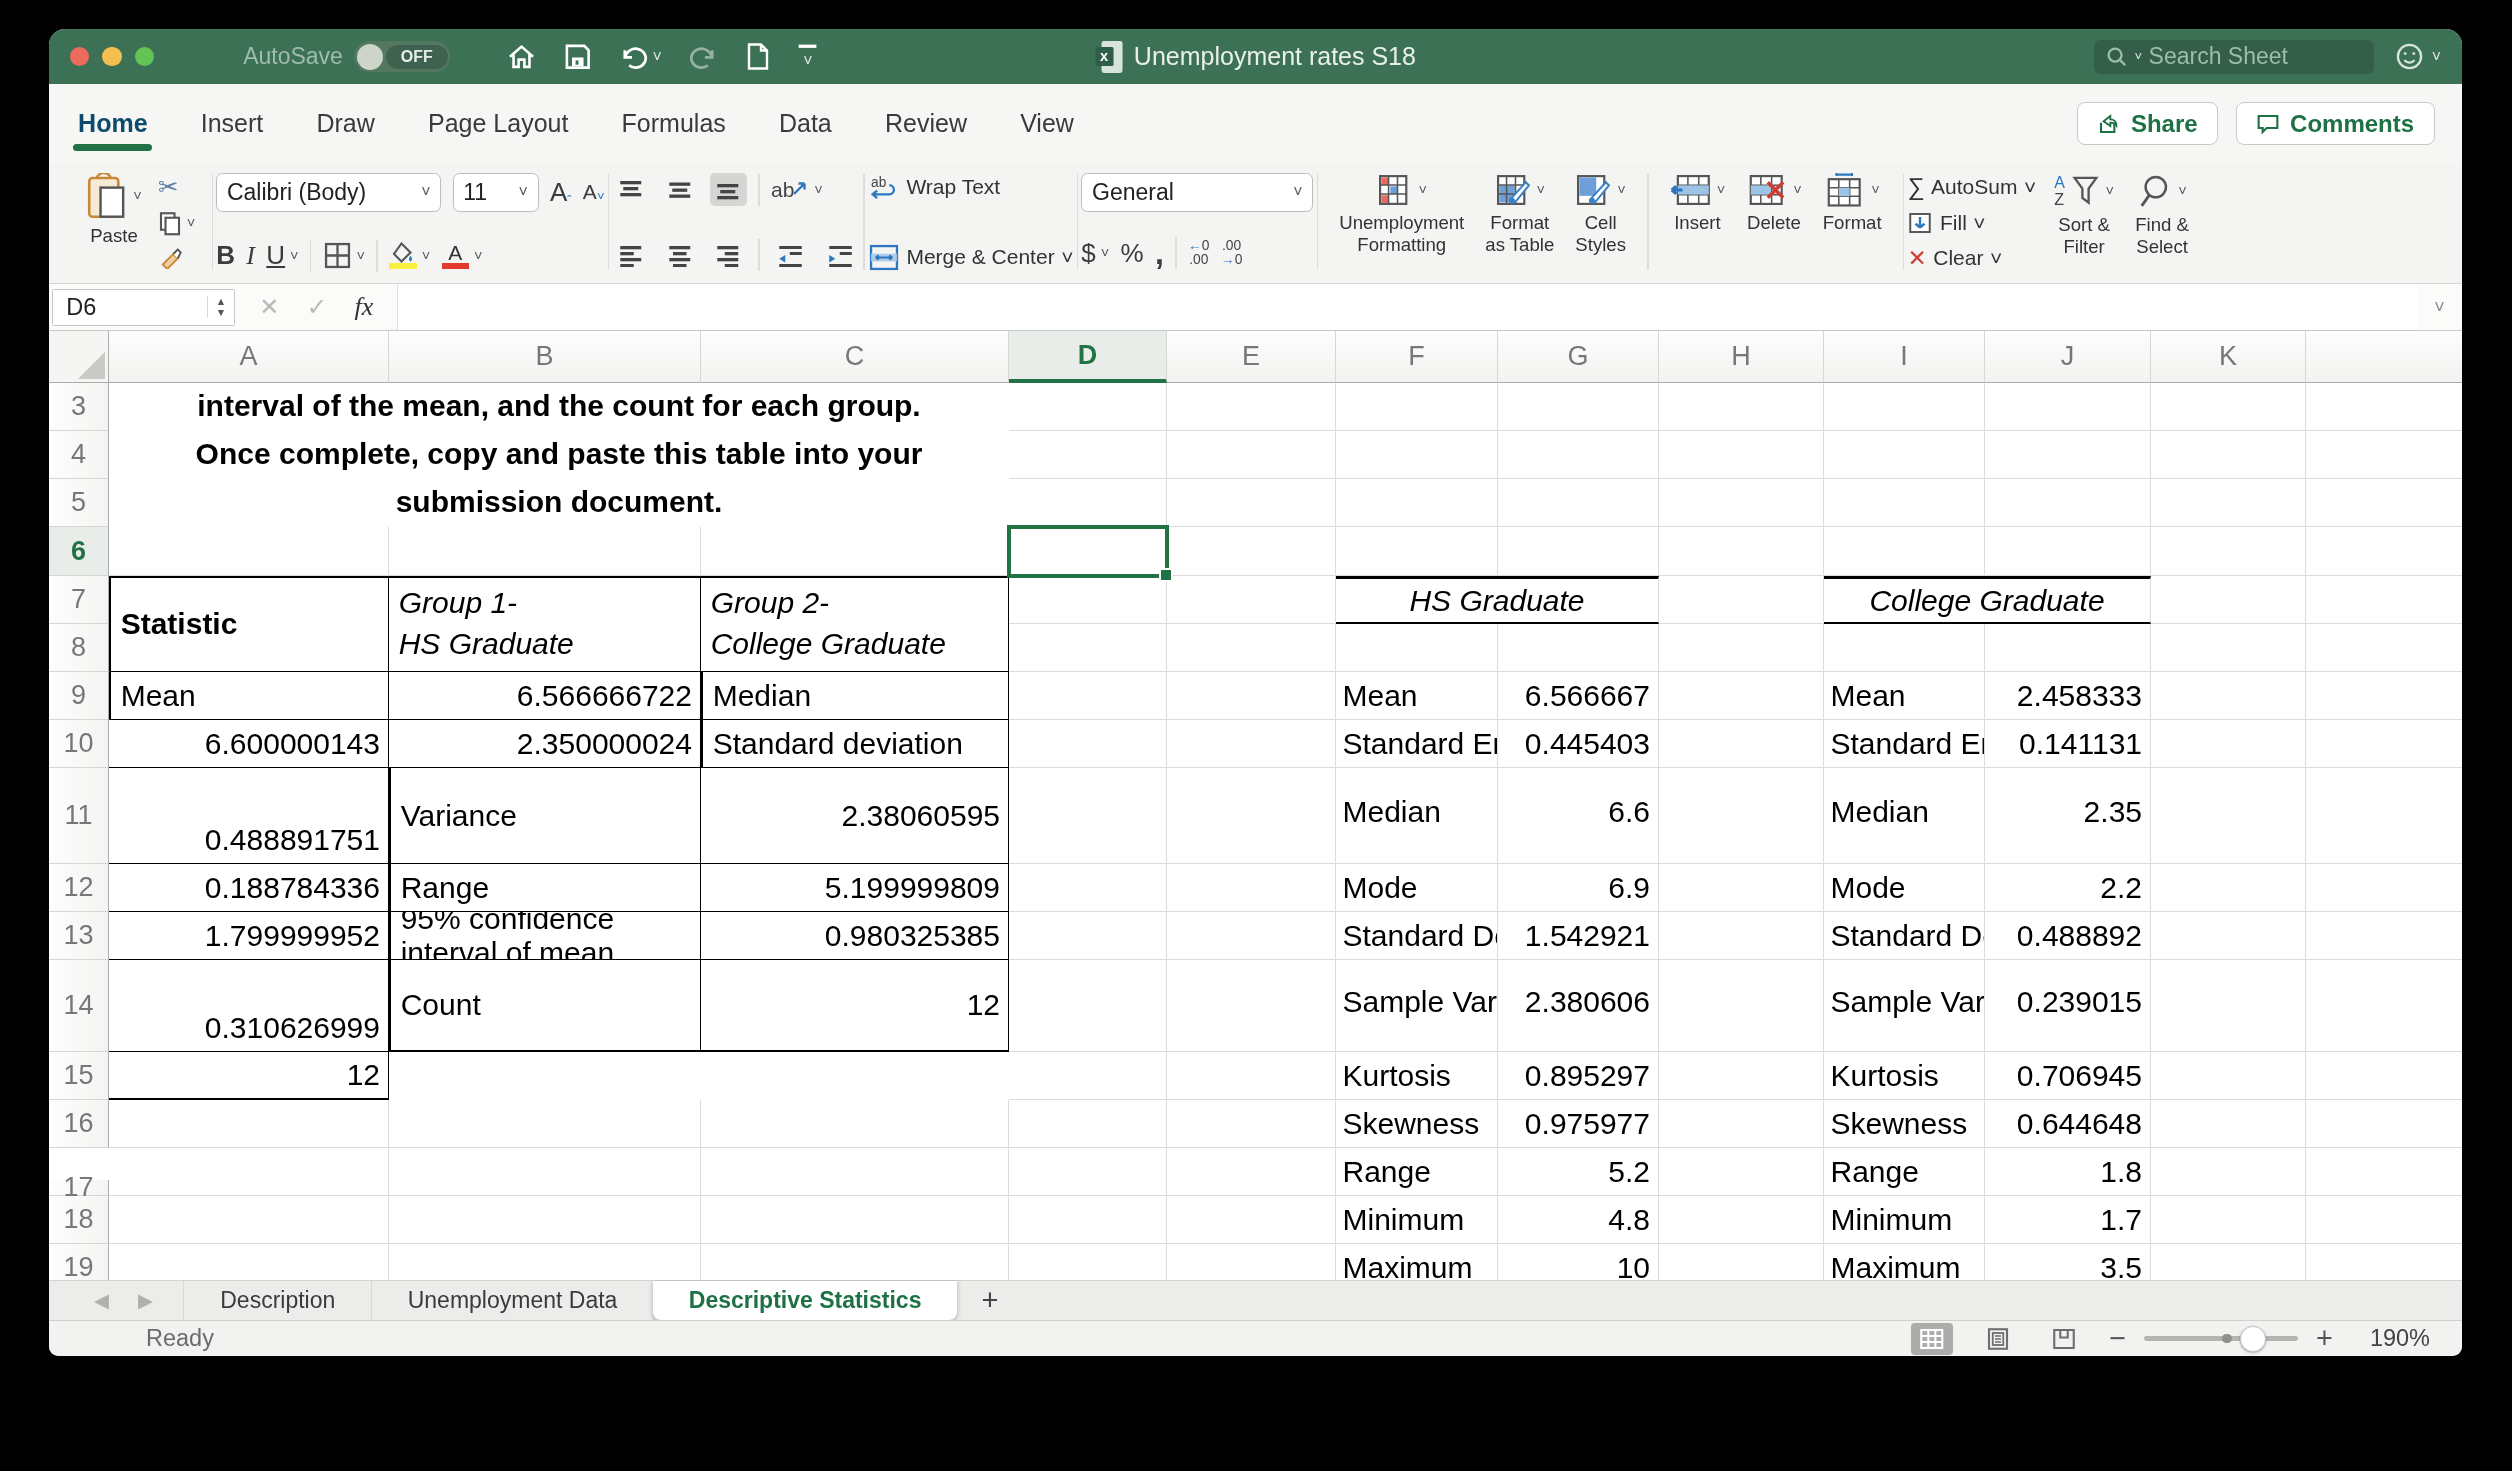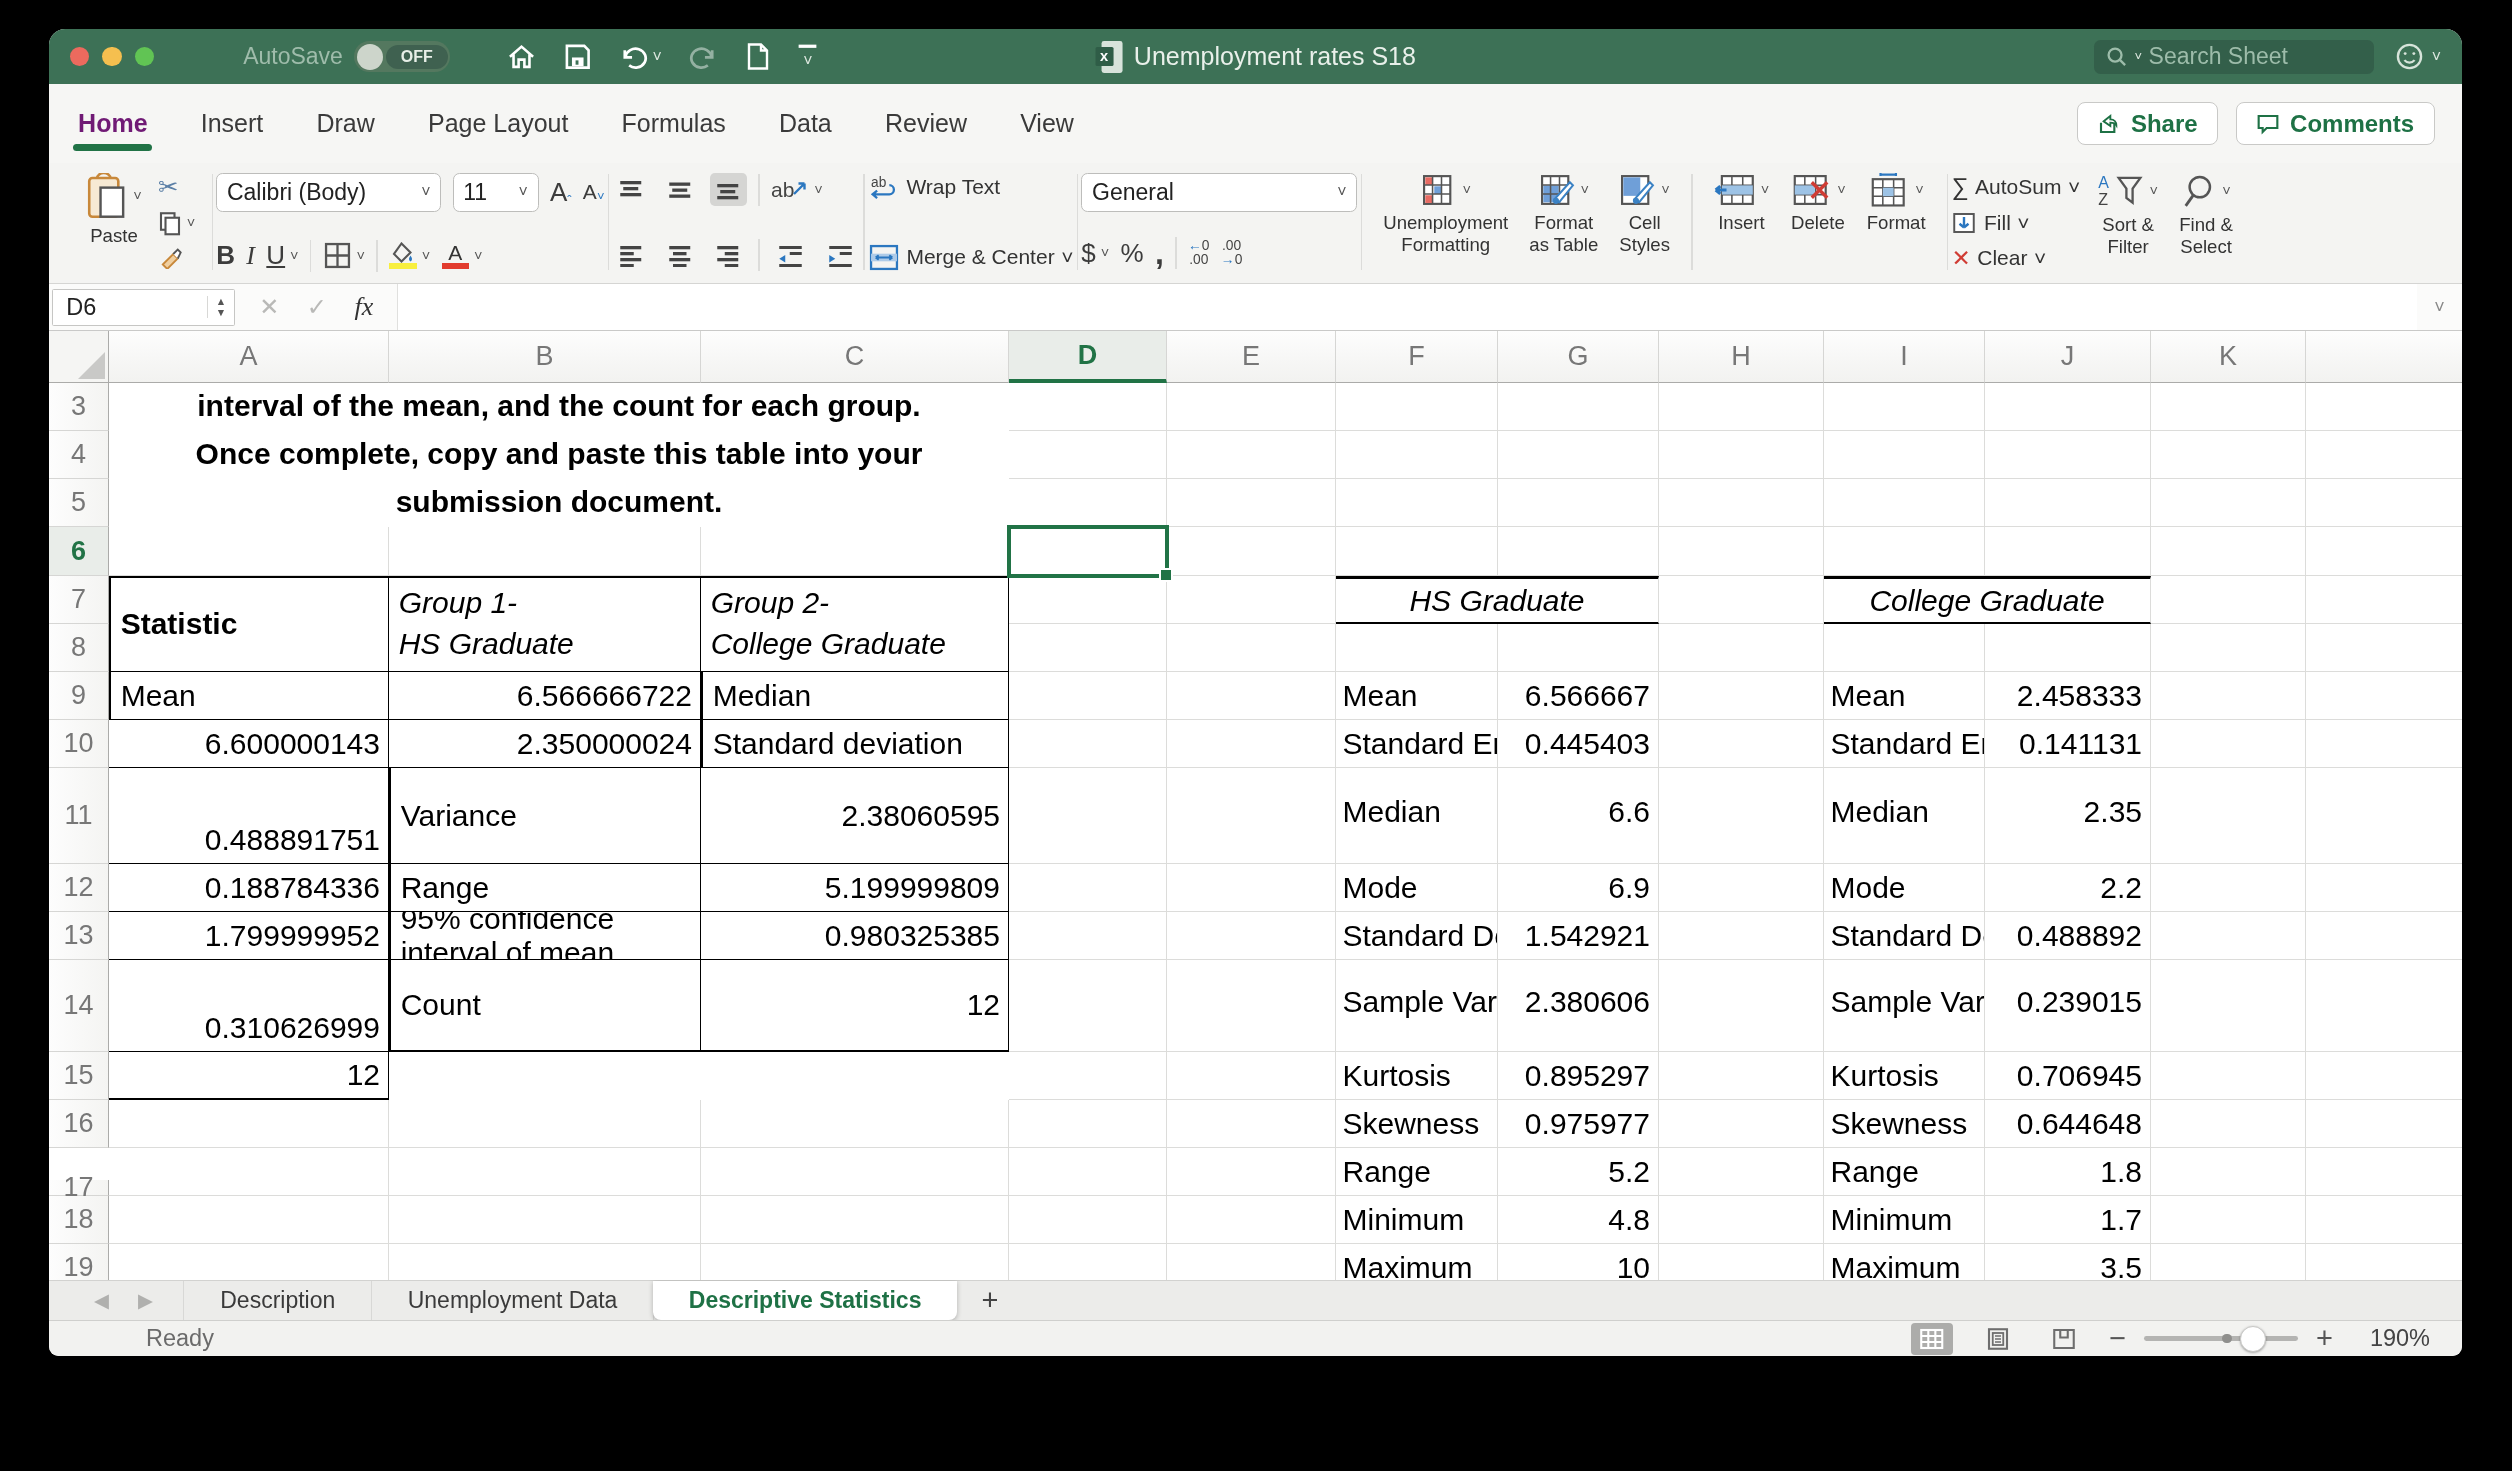--- a/index.html
+++ b/index.html
@@ -35,21 +35,21 @@
   .tb-right { margin-left:auto; display:flex; align-items:center; gap:21px; }
   .search { width:280px; height:34px; background:#335f4a; border-radius:6.5px; display:flex;
     align-items:center; padding:0 11.3px; gap:6.5px; color:#9dbcaa; font-size:23px; }
   .smiley { display:flex; align-items:center; gap:8px; }
 
   
   .tabrow { height:79px; background:#f6f6f4; display:flex; align-items:center; padding:0 27.5px;
     flex:0 0 auto; }
   .rtabs { display:flex; gap:50px; }
   .rtab { font-size:25px; color:#3a3a3a; position:relative; padding:8px 1.6px; }
-  .rtab.active { font-weight:bold; color:#701a75; }
+  .rtab.active { font-weight:bold; color:#0c4a6e; }
   .rtab.active::after { content:""; position:absolute; left:-3.2px; right:-3.2px; bottom:-4.9px;
     height:7.3px; border-radius:4px; background:#217346; }
   .tr-actions { margin-left:auto; display:flex; gap:18px; }
   .pill-btn { display:flex; align-items:center; gap:9.7px; border:1.6px solid #c9c9c7;
     background:#fff; color:#1e7145; font-size:24px; font-weight:600; border-radius:8px;
     padding:6.5px 19.4px; }
 
   
   .ribbon { height:121px; background:#f4f4f2; border-bottom:1.6px solid #d5d5d3; display:flex;
     align-items:stretch; padding:6.5px 14.6px 4.9px 19.4px; gap:0; flex:0 0 auto; }
@@ -446,21 +446,21 @@
             <rect x="2" y="7" width="17" height="5" fill="#aecbe8"></rect>
             <path d="M5 9.5 L16 9.5 M5 9.5 L7 8 M5 9.5 L7 11 M16 9.5 L14 8 M16 9.5 L14 11" stroke="#2b77c0" stroke-width="1.3" fill="none"></path>
           </svg>
         <span>Merge &amp; Center</span>
           <span class="c">˅</span>
       </div>
     </div>
     <div class="gsep"></div>
 
     <div class="grp stack2">
-      <div class="combo" style="width:276px;">
+      <div class="combo" style="width:232px;">
           <span class="cx">General</span>
           <span class="cv">˅</span>
         </div>
       <div class="rrow">
         <span class="mini">
             <span class="ficon">$</span>
             <span class="c">˅</span>
           </span>
         <span class="ficon">%</span>
         <span class="ficon" style="font-weight:bold;font-size:32px;">,</span>

